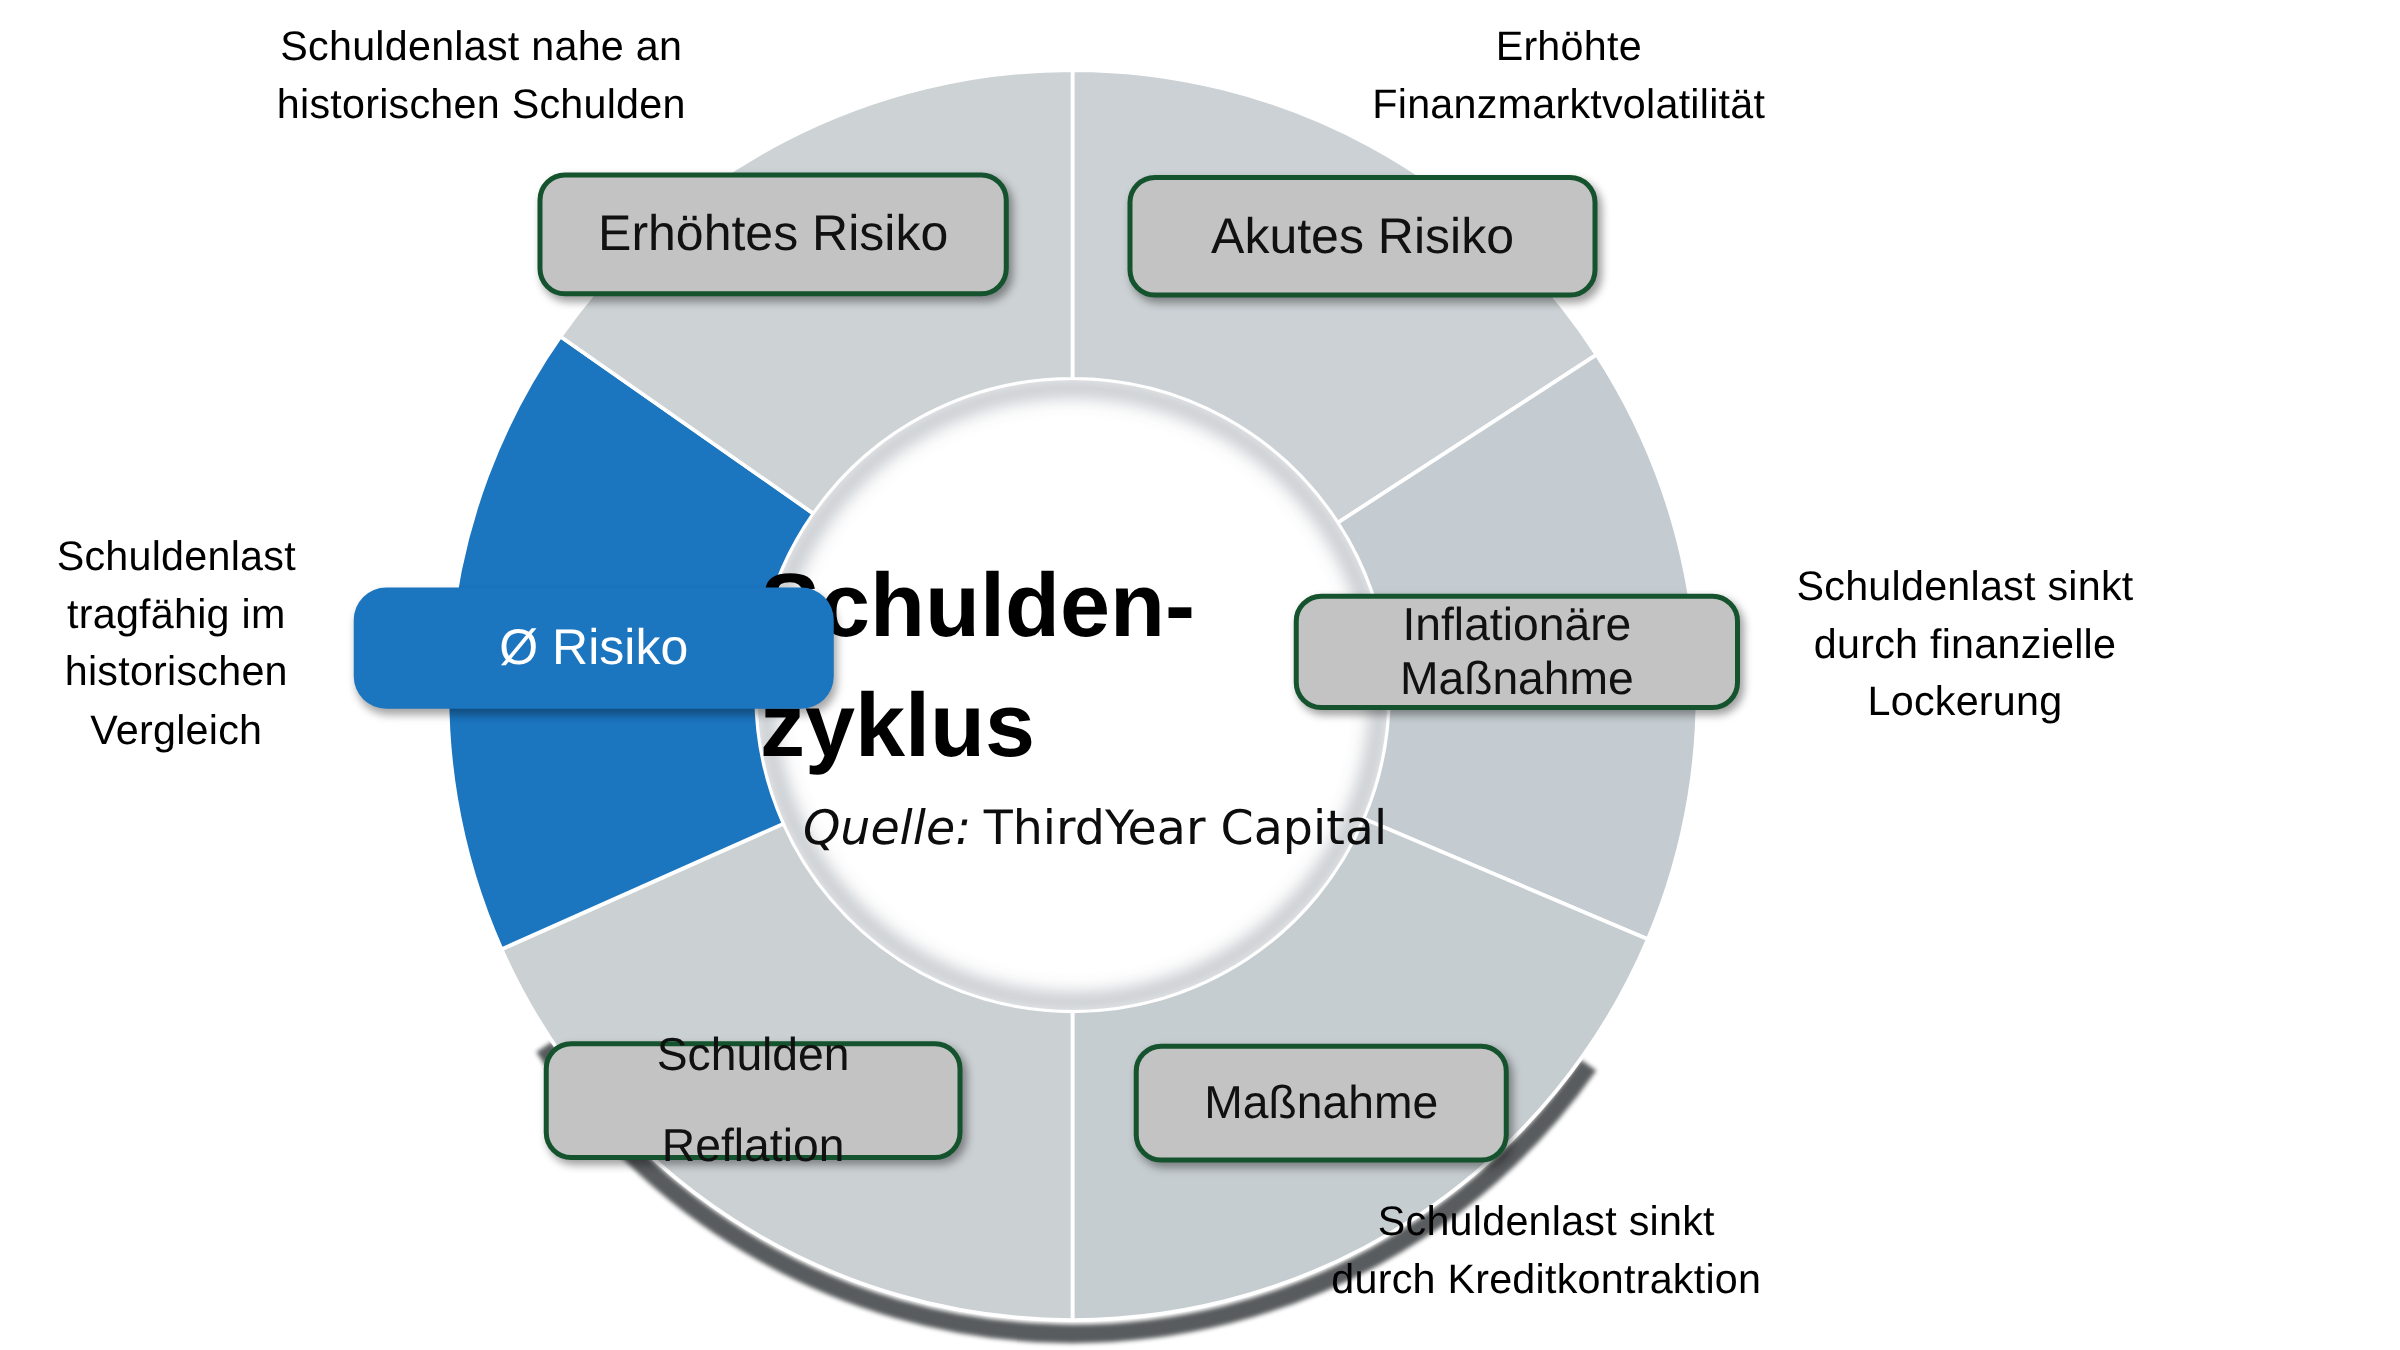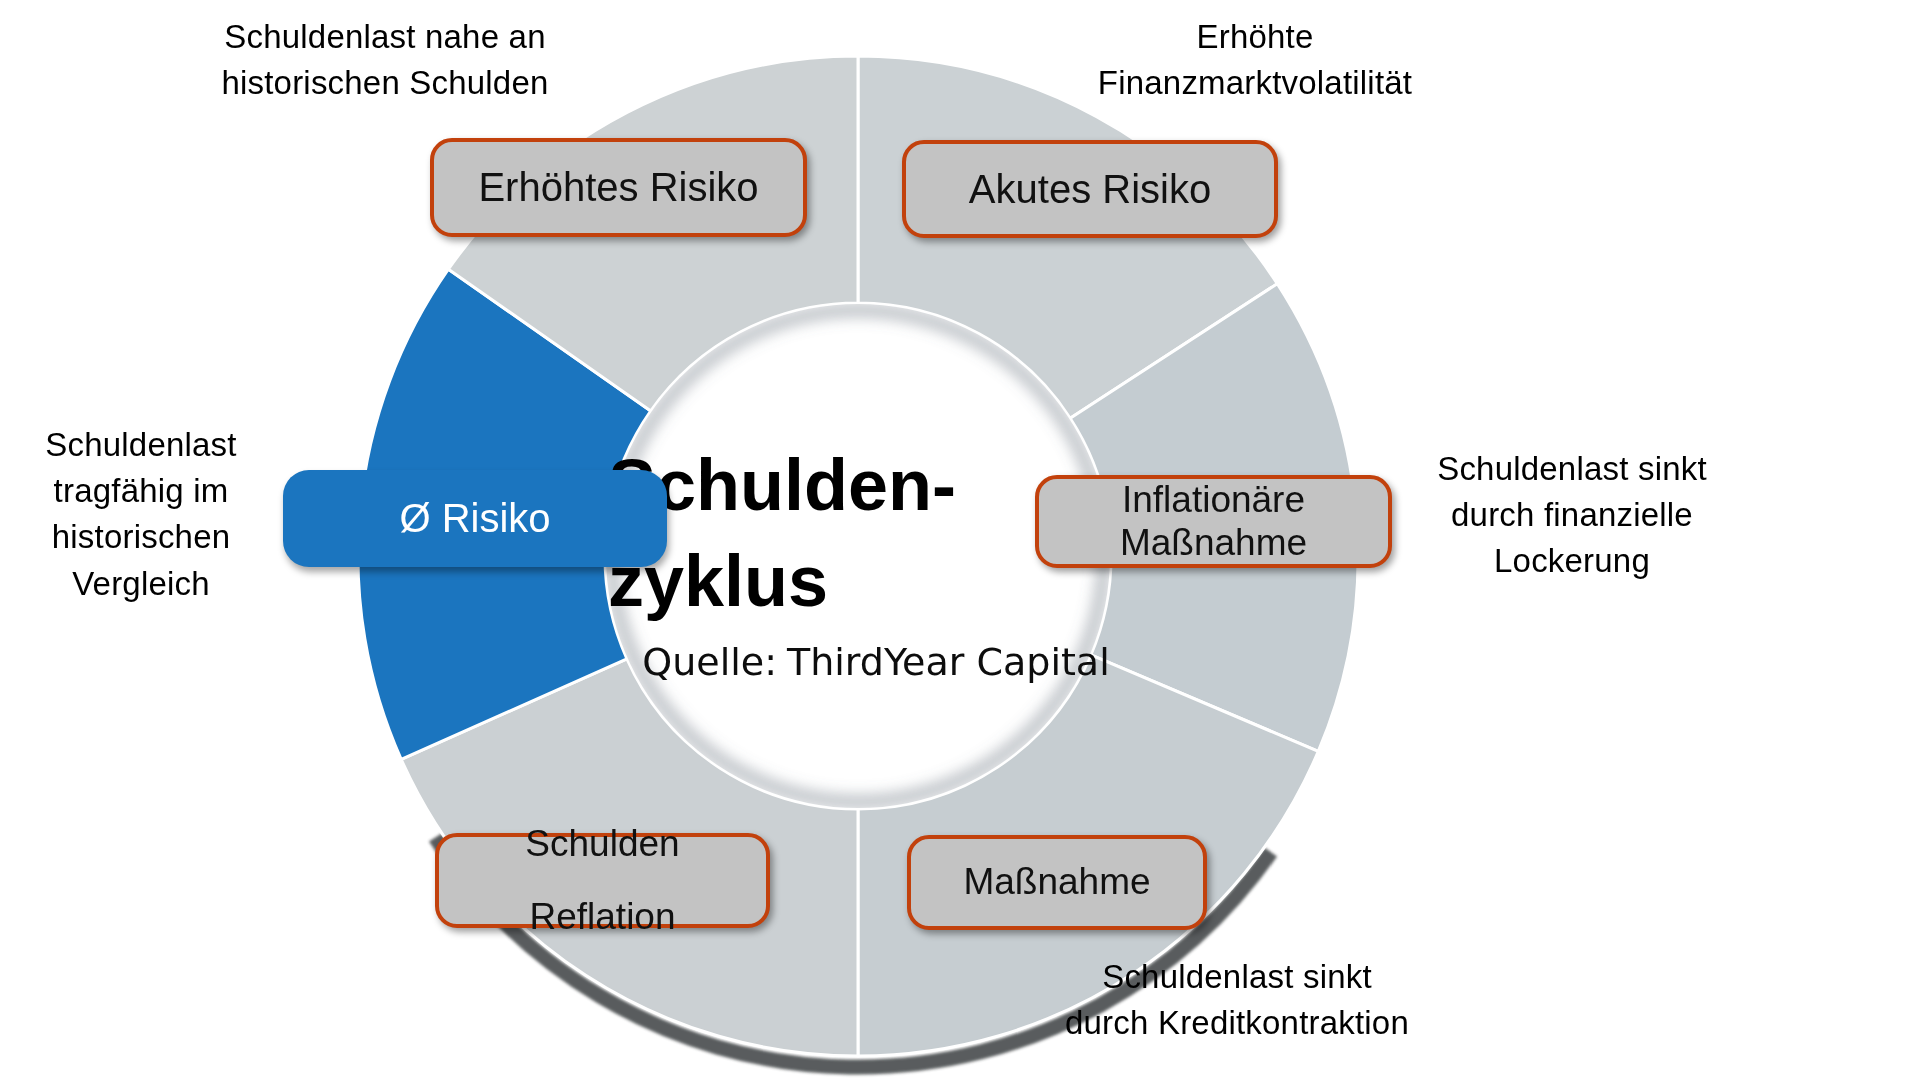--- a/index.html
+++ b/index.html
@@ -15,21 +15,21 @@
   }
   .note-top-left{left:175px;top:14px;width:420px;}
   .note-top-right{left:1040px;top:14px;width:430px;}
   .note-left{left:0px;top:422px;width:282px;}
   .note-right{left:1388px;top:446px;width:368px;}
   .note-bottom-left{left:263px;top:960px;width:400px;}
   .note-bottom-right{left:1012px;top:954px;width:450px;}
   
   .pill{
     position:absolute;display:flex;flex-direction:column;align-items:center;justify-content:center;
-    box-sizing:border-box;border-radius:22px;background:#c3c3c3;border:4px solid #c2410c;
+    box-sizing:border-box;border-radius:22px;background:#c3c3c3;border:4px solid #14532d;
     box-shadow:3px 4px 7px rgba(0,0,0,0.38);
     color:#111;text-align:center;font-size:40px;line-height:1.16;
   }
   .pill.two-line{font-size:37px;}
   .pill-erhoehtes{left:430px;top:138px;width:377px;height:99px;}
   .pill-akutes{left:902px;top:140px;width:376px;height:98px;}
   .pill-avg{left:283px;top:470px;width:384px;height:97px;border:none;border-radius:26px;
             color:#ffffff;box-shadow:2px 5px 7px rgba(0,0,0,0.35);}
   .pill-inflationaere{left:1035px;top:475px;width:357px;height:93px;}
   .pill-deflationaere{left:907px;top:835px;width:300px;height:95px;}
@@ -37,21 +37,21 @@
   
   .center-title{
     position:absolute;left:608px;top:438px;width:500px;text-align:left;
     font-weight:bold;font-size:72px;line-height:1.33;color:#000;
   }
   .center-title span{display:block;}
   .source-line{
     position:absolute;left:616px;top:640px;width:520px;text-align:center;
     font-family:"DejaVu Sans",sans-serif;font-size:38px;color:#0d0d0d;white-space:nowrap;
   }
-  .source-line .src-prefix{margin-right:10px;}
+  .source-line .src-prefix{font-style:italic;margin-right:10px;}
 </style>
 </head>
 <body>
 
 <div class="stage">
 
   <svg class="donut" width="1920" height="1080" viewBox="0 0 1920 1080">
     <defs>
       <filter id="soft-blur" x="-20%" y="-20%" width="140%" height="140%">
         <feGaussianBlur stdDeviation="7"></feGaussianBlur>

